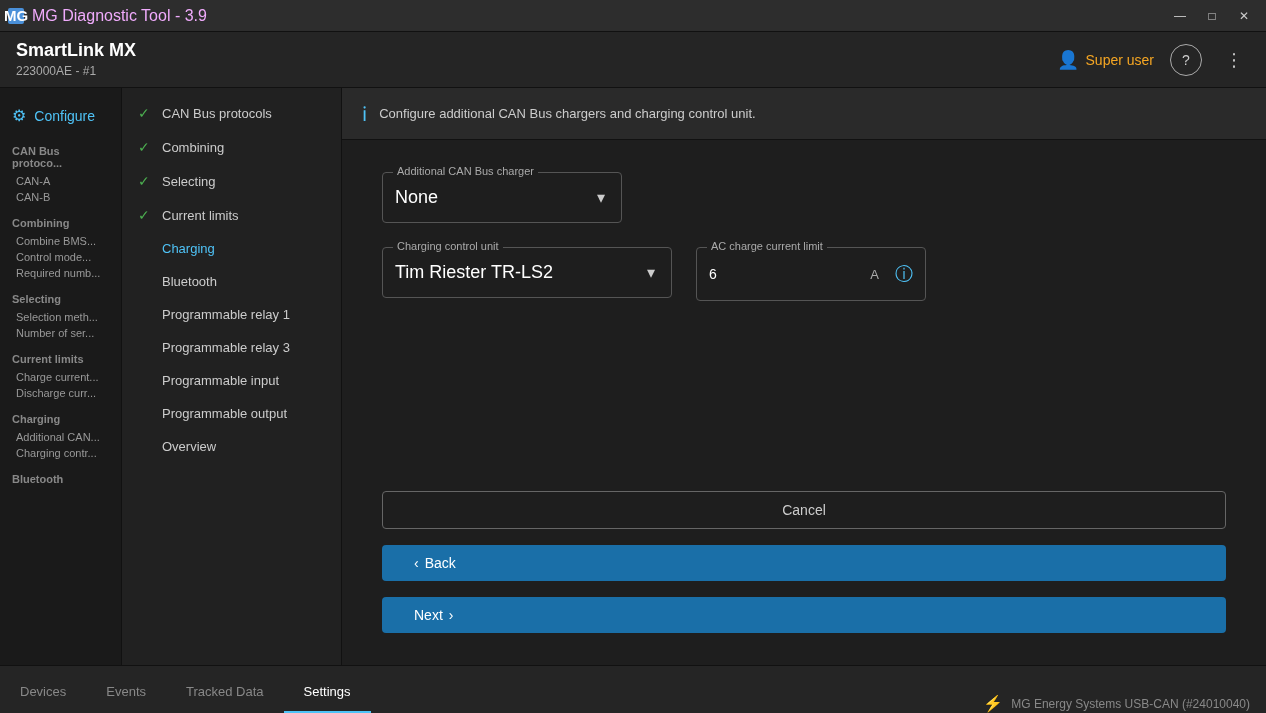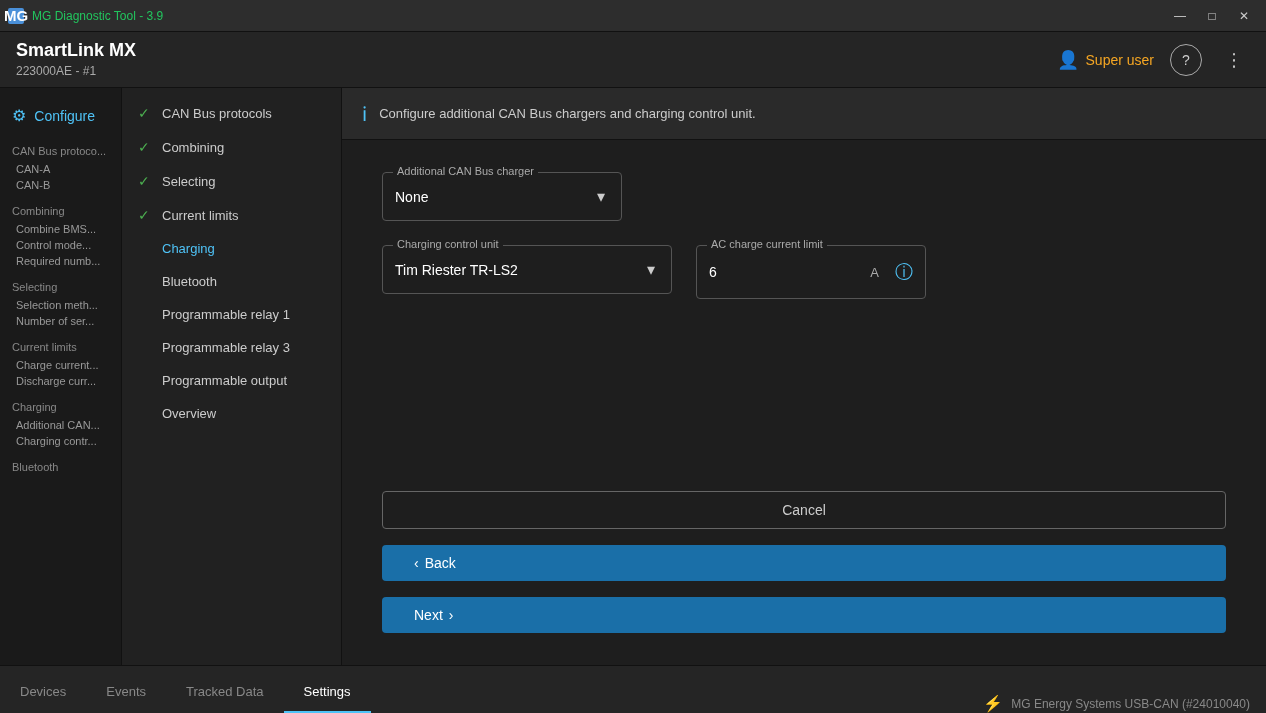--- a/index.html
+++ b/index.html
@@ -31,22 +31,22 @@
       background: #4a90d9;
       border-radius: 2px;
       display: flex;
       align-items: center;
       justify-content: center;
       font-size: 15px;
       color: white;
       font-weight: bold;
     }
     .title-bar-text {
-      font-size: 12px;
-      color: #22c55e;
+      font-size: 16px;
+      color: #f0abfc;
       flex: 1;
     }
     .title-bar-controls {
       display: flex;
       gap: 4px;
     }
     .title-bar-btn {
       width: 28px;
       height: 20px;
       background: transparent;
@@ -142,21 +142,21 @@
     .configure-btn .gear-icon {
       font-size: 16px;
     }
     .sidebar-section {
       padding: 6px 8px 2px 8px;
     }
     .sidebar-section-title {
       font-size: 11px;
       color: #888;
       padding: 4px 4px;
-      font-weight: 400;
+      font-weight: 700;
     }
     .sidebar-item {
       font-size: 11px;
       color: #999;
       padding: 2px 4px 2px 8px;
       cursor: pointer;
       white-space: nowrap;
       overflow: hidden;
       text-overflow: ellipsis;
     }
@@ -255,21 +255,21 @@
     }
 
     .field-select {
       display: flex;
       align-items: center;
       justify-content: space-between;
       padding: 14px 4px 4px 0;
       cursor: pointer;
     }
     .field-select-value {
-      font-size: 14px;
+      font-size: 18px;
       color: #fff;
     }
     .field-select-arrow {
       color: #ccc;
       font-size: 16px;
     }
 
     .ac-limit-group {
       position: relative;
       border: 1px solid #555;
@@ -462,20 +462,24 @@
       <span class="spacer"></span>
       <span>Bluetooth</span>
     </div>
     <div class="nav-item">
       <span class="spacer"></span>
       <span>Programmable relay 1</span>
     </div>
     <div class="nav-item">
       <span class="spacer"></span>
       <span>Programmable relay 3</span>
+    </div>
+    <div class="nav-item">
+      <span class="spacer"></span>
+      <span>Programmable input</span>
     </div>
     <div class="nav-item">
       <span class="spacer"></span>
       <span>Programmable output</span>
     </div>
     <div class="nav-item">
       <span class="spacer"></span>
       <span>Overview</span>
     </div>
   </div>

